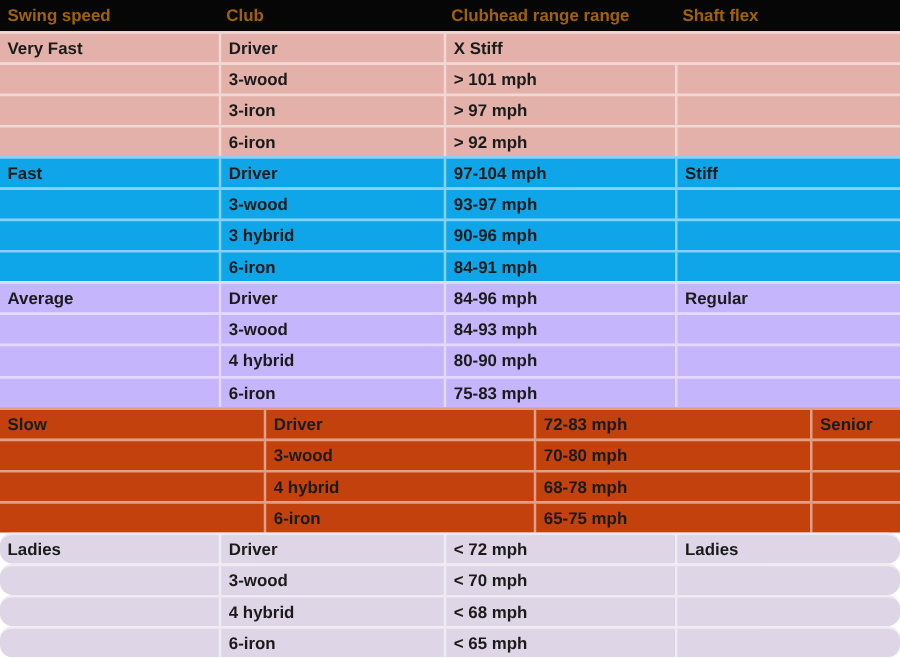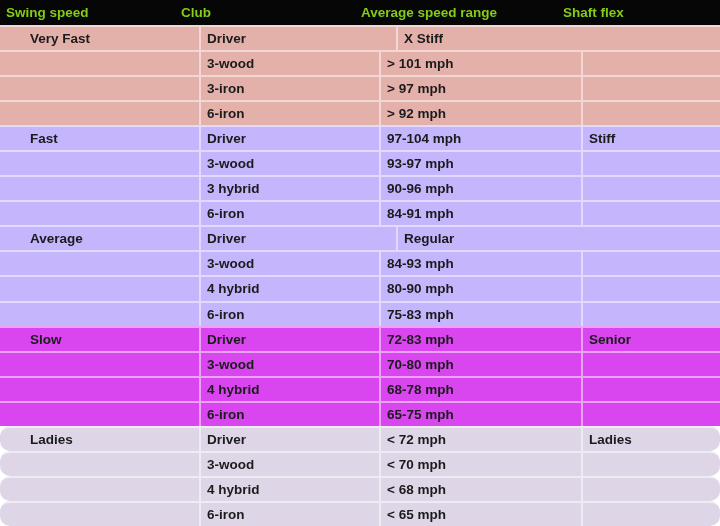--- a/index.html
+++ b/index.html
@@ -4,47 +4,47 @@
 <style>
   html,body{margin:0;padding:0;}
   body{
     width:720px;height:526px;overflow:hidden;background:#ffffff;
     font-family:"Liberation Sans",sans-serif;
   }
   .table{width:720px;height:526px;display:flex;flex-direction:column;}
   .header{
     display:flex;flex:0 0 25px;background:#060606;color:#ffffff;
   }
-  .row{display:flex;flex:1 1 auto;border-top:2px solid rgba(255,255,255,0.5);box-sizing:border-box;padding-left:24px;}
+  .row{display:flex;flex:1 1 auto;border-top:2px solid rgba(255,255,255,0.5);box-sizing:border-box;}
   .cell{
     box-sizing:border-box;display:flex;align-items:center;
     padding-left:6px;font-weight:bold;font-size:13.5px;color:#1b1b1b;
     white-space:nowrap;overflow:hidden;
   }
-  .header .cell{color:#84cc16;border-left:none;}
+  .header .cell{color:#a16207;border-left:none;}
   .c1{width:175px;flex:0 0 175px;}
   .c2{width:180px;flex:0 0 180px;}
   .c3{width:185px;flex:0 0 185px;}
-  .c4{flex:1 1 auto;margin-left:17px;}
+  .c4{flex:1 1 auto;}
   .row .c2,.row .c3,.row .c4{border-left:2px solid rgba(255,255,255,0.5);}
   .g0{background:#e4b1aa;}
-  .g1{background:#c4b5fd;}
+  .g1{background:#0ea5e9;}
   .g2{background:#c4b5fd;}
-  .g3{background:#d946ef;}
+  .g3{background:#c2410c;gap:36px;}
   .g4{background:#ded6e6;border-radius:10px;}
 </style>
 </head>
 <body>
 
 <div class="table">
 
   <div class="header">
     <div class="cell c1">Swing speed</div>
     <div class="cell c2">Club</div>
-    <div class="cell c3">Average speed range</div>
+    <div class="cell c3">Clubhead range range</div>
     <div class="cell c4">Shaft flex</div>
   </div>
 
   <div class="row g0">
     <div class="cell c1">Very Fast</div>
     <div class="cell c2">Driver</div>
     <div class="cell c4">X Stiff</div>
   </div>
   <div class="row g0">
     <div class="cell c1"></div>
@@ -86,20 +86,21 @@
   <div class="row g1">
     <div class="cell c1"></div>
     <div class="cell c2">6-iron</div>
     <div class="cell c3">84-91 mph</div>
     <div class="cell c4"></div>
   </div>
 
   <div class="row g2">
     <div class="cell c1">Average</div>
     <div class="cell c2">Driver</div>
+    <div class="cell c3">84-96 mph</div>
     <div class="cell c4">Regular</div>
   </div>
   <div class="row g2">
     <div class="cell c1"></div>
     <div class="cell c2">3-wood</div>
     <div class="cell c3">84-93 mph</div>
     <div class="cell c4"></div>
   </div>
   <div class="row g2">
     <div class="cell c1"></div>

